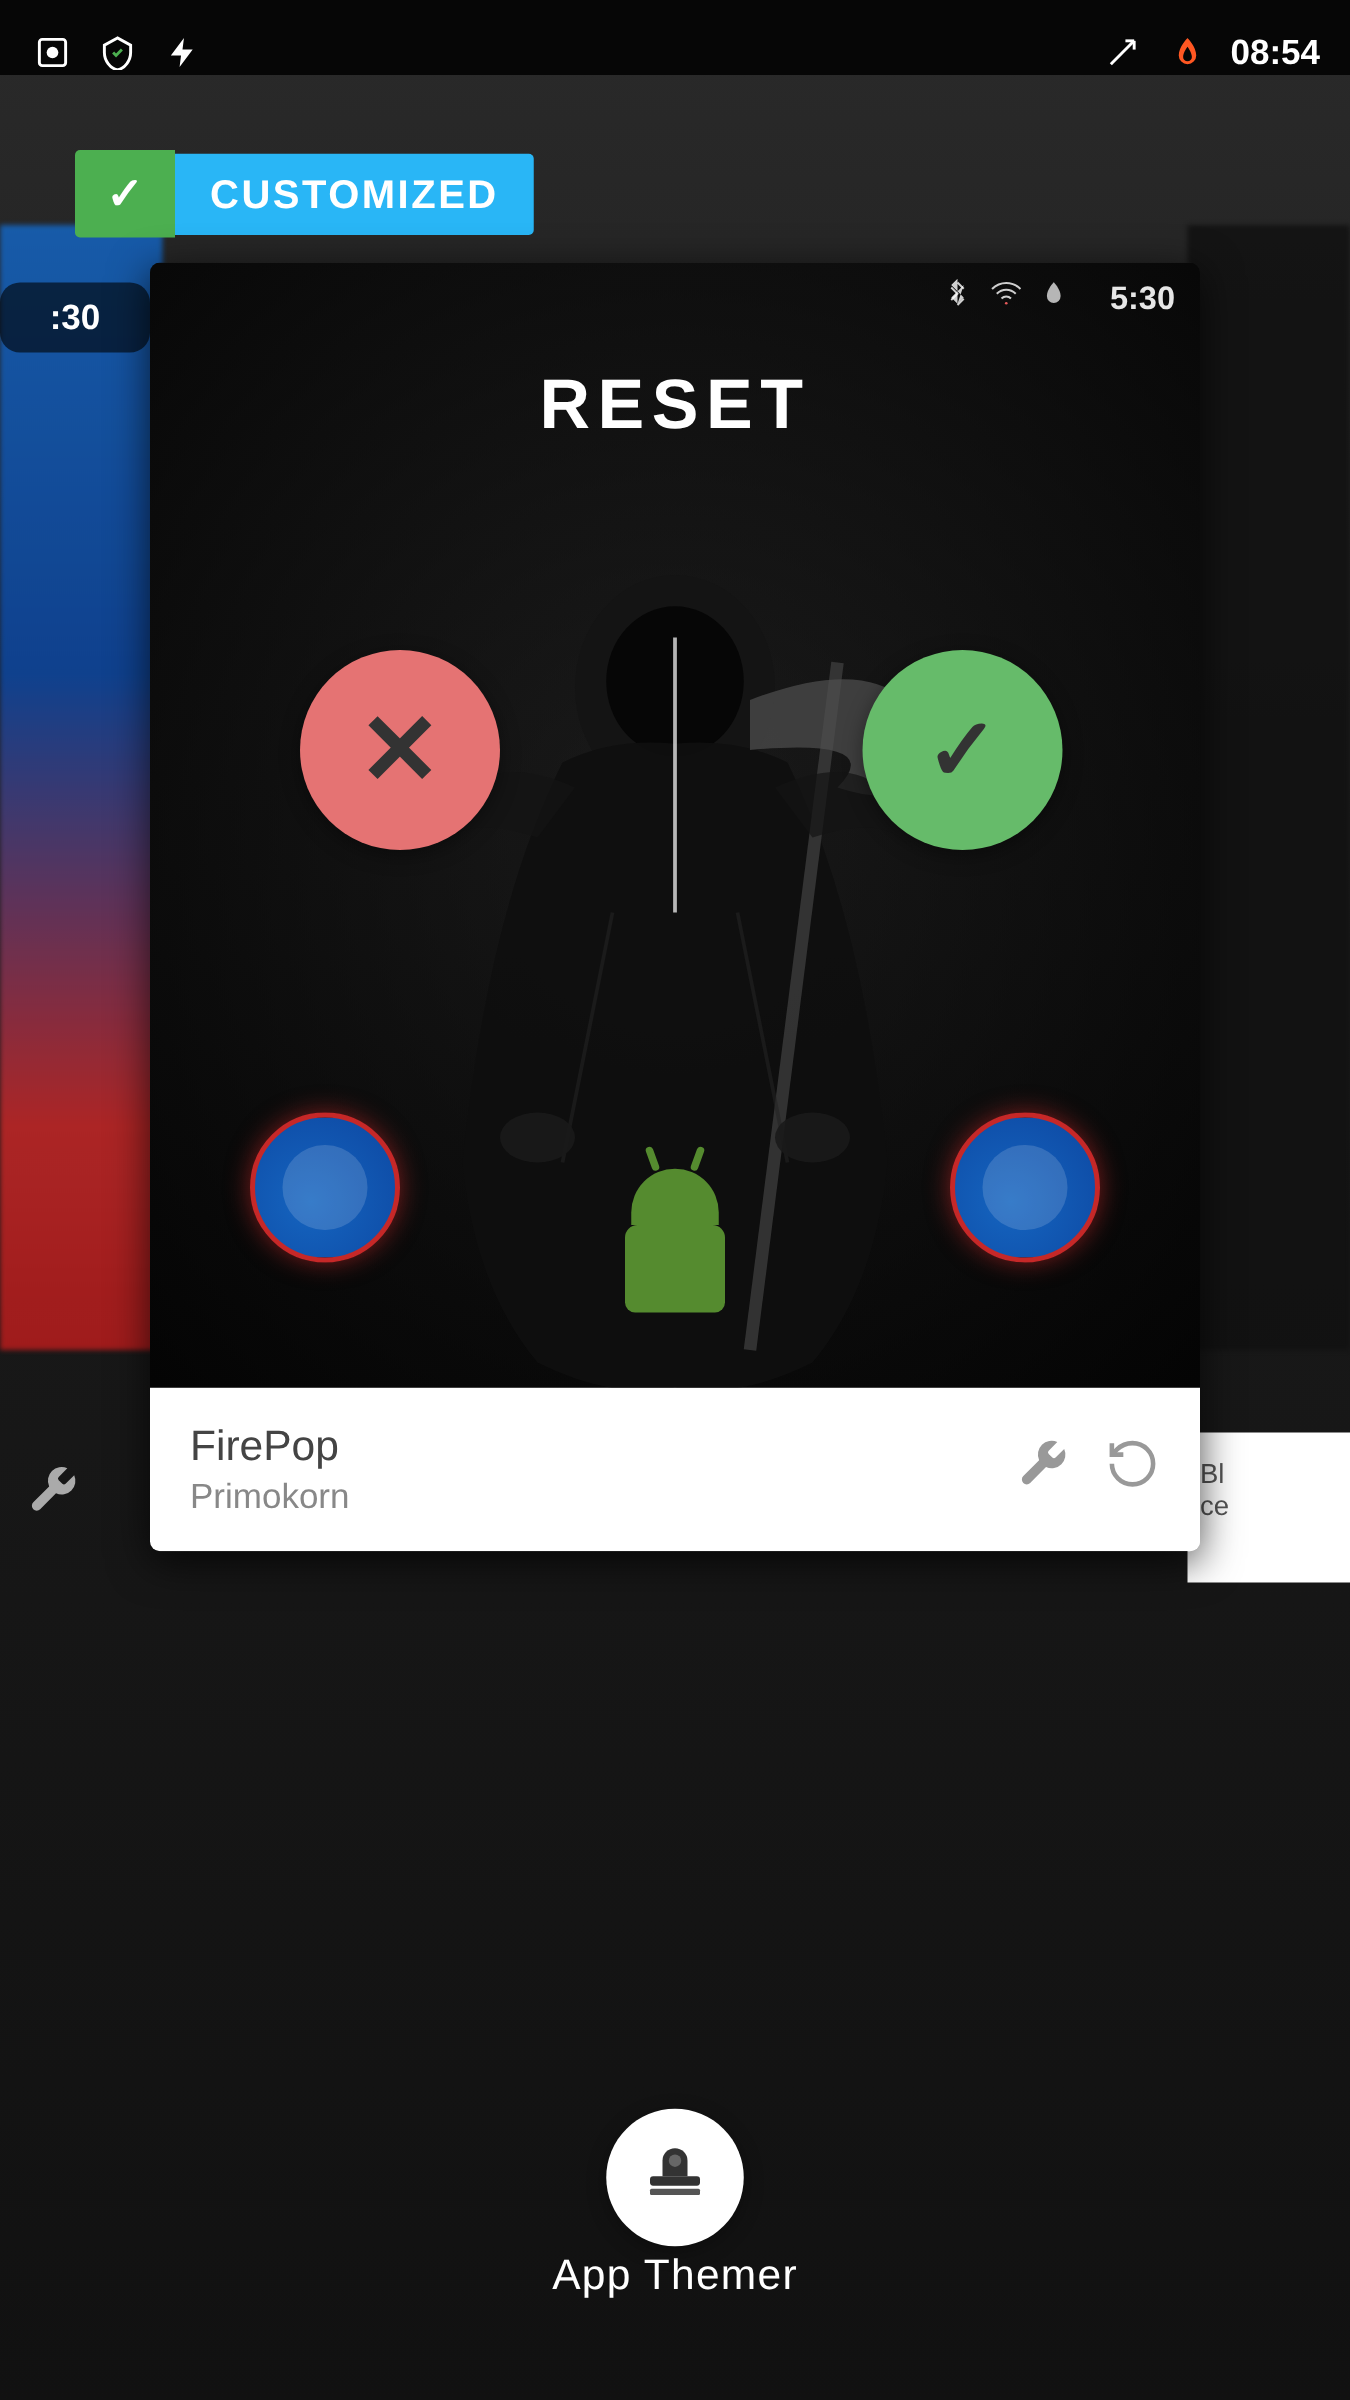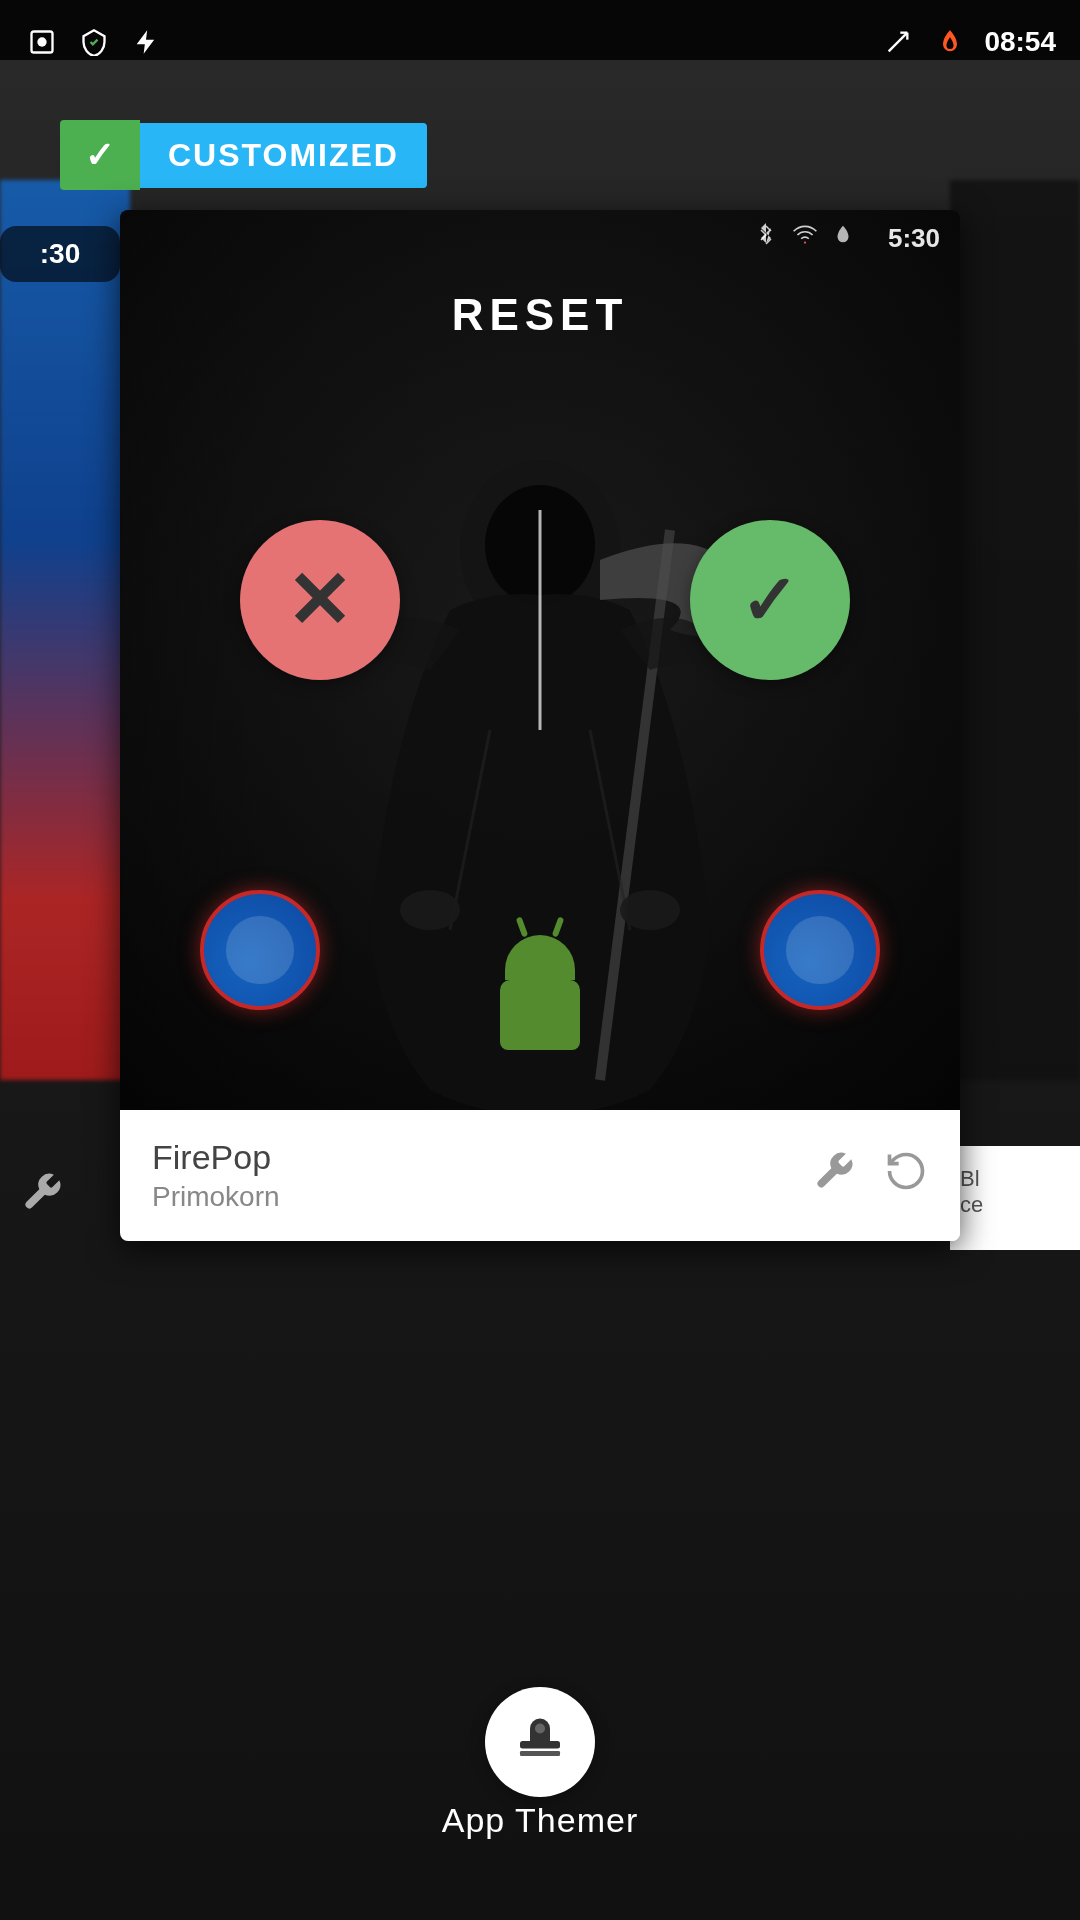--- a/index.html
+++ b/index.html
@@ -179,21 +179,21 @@
     }
 
     
     .reset-text {
       position: absolute;
       top: 80px;
       left: 0;
       right: 0;
       text-align: center;
       color: white;
-      font-size: 44px;
+      font-size: 56px;
       font-weight: bold;
       letter-spacing: 6px;
       z-index: 20;
     }
 
     
     .font-preview {
       position: absolute;
       top: 160px;
       left: 0;
@@ -404,21 +404,21 @@
       font-size: 28px;
       font-weight: bold;
     }
 
     
     .right-footer-partial {
       position: absolute;
       top: 1146px;
       right: 0;
       width: 130px;
-      height: 104px;
+      height: 120px;
       background: white;
       z-index: 8;
       padding: 20px 10px;
     }
 
     .right-footer-text {
       color: #555;
       font-size: 22px;
       font-weight: 500;
     }

